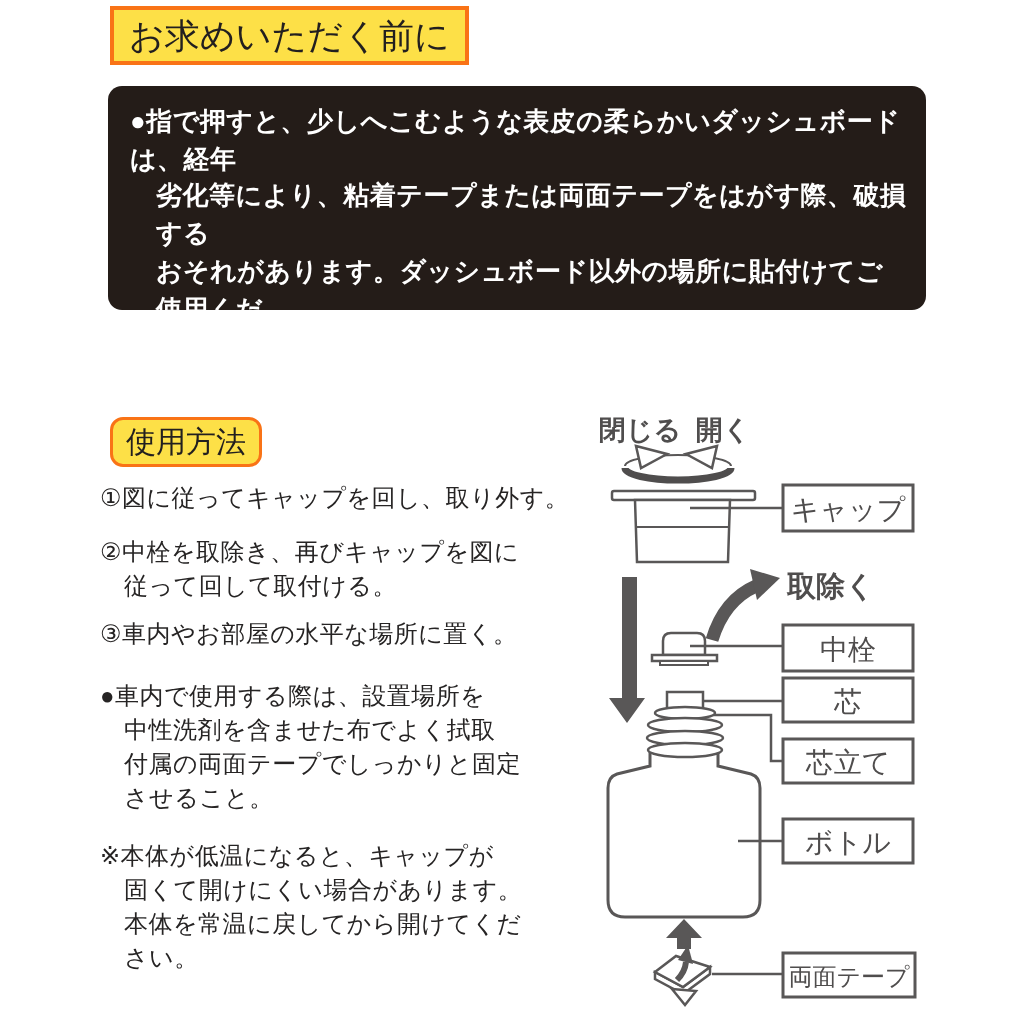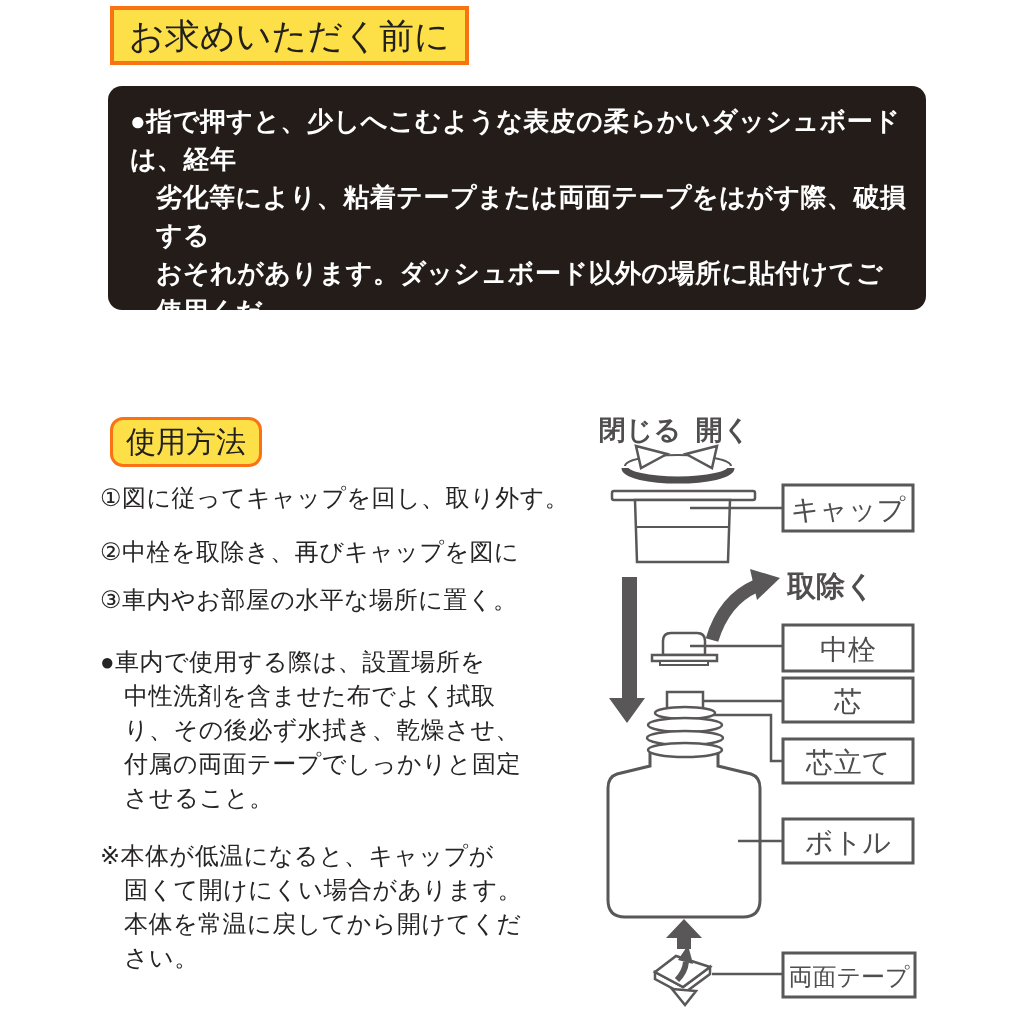--- a/index.html
+++ b/index.html
@@ -16,21 +16,21 @@
   }
   #pre-title{left:110px;top:6px;font-size:35px;line-height:35px;padding:8px 15px;}
   #usage-title{left:110px;top:417px;font-size:30px;line-height:30px;padding:7px 13px;border-width:3px;border-radius:13px;}
   
   #warning-box{
     left:108px;top:86px;width:818px;height:224px;box-sizing:border-box;
     background:#241c18;border-radius:14px;color:#ffffff;
     font-weight:bold;font-size:26px;line-height:38px;
     padding:16px 18px 16px 22px;letter-spacing:0.5px;
   }
-  #warning-box .cont{padding-left:26px;}
+  #warning-box .cont{padding-left:26px;font-family:Liberation Mono, monospace;}
   
   #steps{left:100px;top:483px;width:462px;font-size:24px;letter-spacing:0.5px;}
   #steps .line{line-height:34px;white-space:nowrap;}
   #steps .one{line-height:30px;}
   #steps .cont{padding-left:24px;}
   .mb-a{margin-bottom:22px;}
   .mb-b{margin-bottom:16px;}
   .mb-c{margin-bottom:30px;}
   .mb-d{margin-bottom:24px;}
   
@@ -52,28 +52,28 @@
 </div>
 
 <div id="usage-title" class="abs heading-box">使用方法</div>
 
 <div id="steps" class="abs">
   <div class="mb-a">
     <div class="line one">①図に従ってキャップを回し、取り外す。</div>
   </div>
   <div class="mb-b">
     <div class="line">②中栓を取除き、再びキャップを図に</div>
+    <div class="line cont">従って回して取付ける。</div>
   </div>
   <div class="mb-c">
     <div class="line one">③車内やお部屋の水平な場所に置く。</div>
   </div>
   <div class="mb-d">
     <div class="line">●車内で使用する際は、設置場所を</div>
     <div class="line cont">中性洗剤を含ませた布でよく拭取</div>
-    <div class="line cont">り、その後必ず水拭き、乾燥させ、</div>
     <div class="line cont">付属の両面テープでしっかりと固定</div>
     <div class="line cont">させること。</div>
   </div>
   <div>
     <div class="line">※本体が低温になると、キャップが</div>
     <div class="line cont">固くて開けにくい場合があります。</div>
     <div class="line cont">本体を常温に戻してから開けてくだ</div>
     <div class="line cont">さい。</div>
   </div>
 </div>

